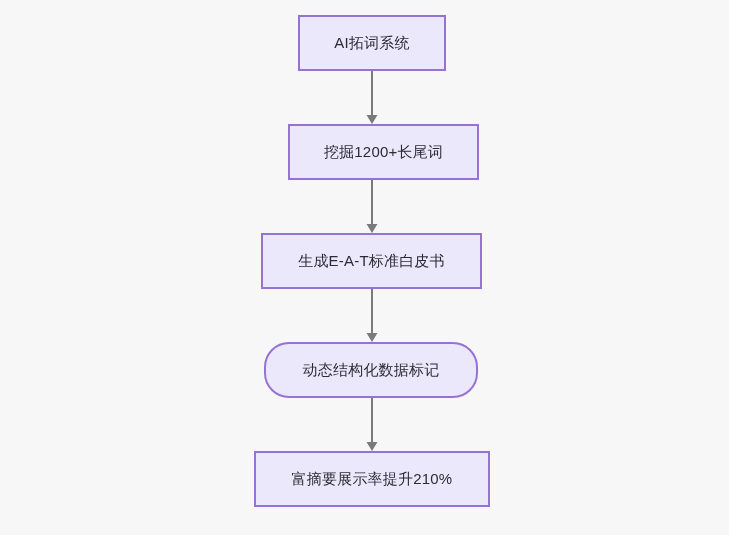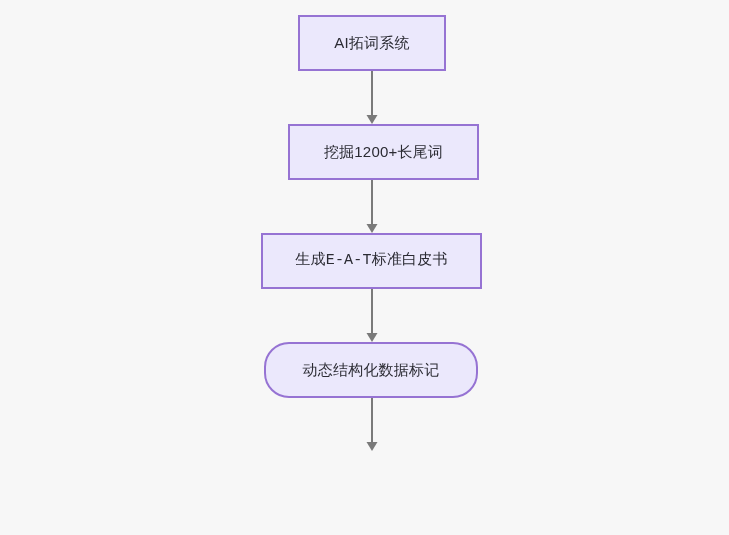--- a/index.html
+++ b/index.html
@@ -65,22 +65,25 @@
   </svg>
 
   <div class="node" style="left:298px; top:15px; width:148px;">
     <span class="node-label">AI拓词系统</span>
   </div>
 
   <div class="node" style="left:288px; top:124px; width:191px;">
     <span class="node-label">挖掘1200+长尾词</span>
   </div>
 
-  <div class="node" style="left:261px; top:233px; width:221px;font-family:Liberation Mono, monospace;">
+  <div class="node" style="left:261px; top:233px; width:221px;">
     <span class="node-label">生成E-A-T标准白皮书</span>
   </div>
 
   <div class="node" style="left:264px; top:342px; width:214px;border-radius:25px;">
     <span class="node-label">动态结构化数据标记</span>
   </div>
 
+  <div class="node" style="left:254px; top:451px; width:236px;">
+    <span class="node-label">富摘要展示率提升210%</span>
+  </div>
 
 </div>
 
 </body></html>

